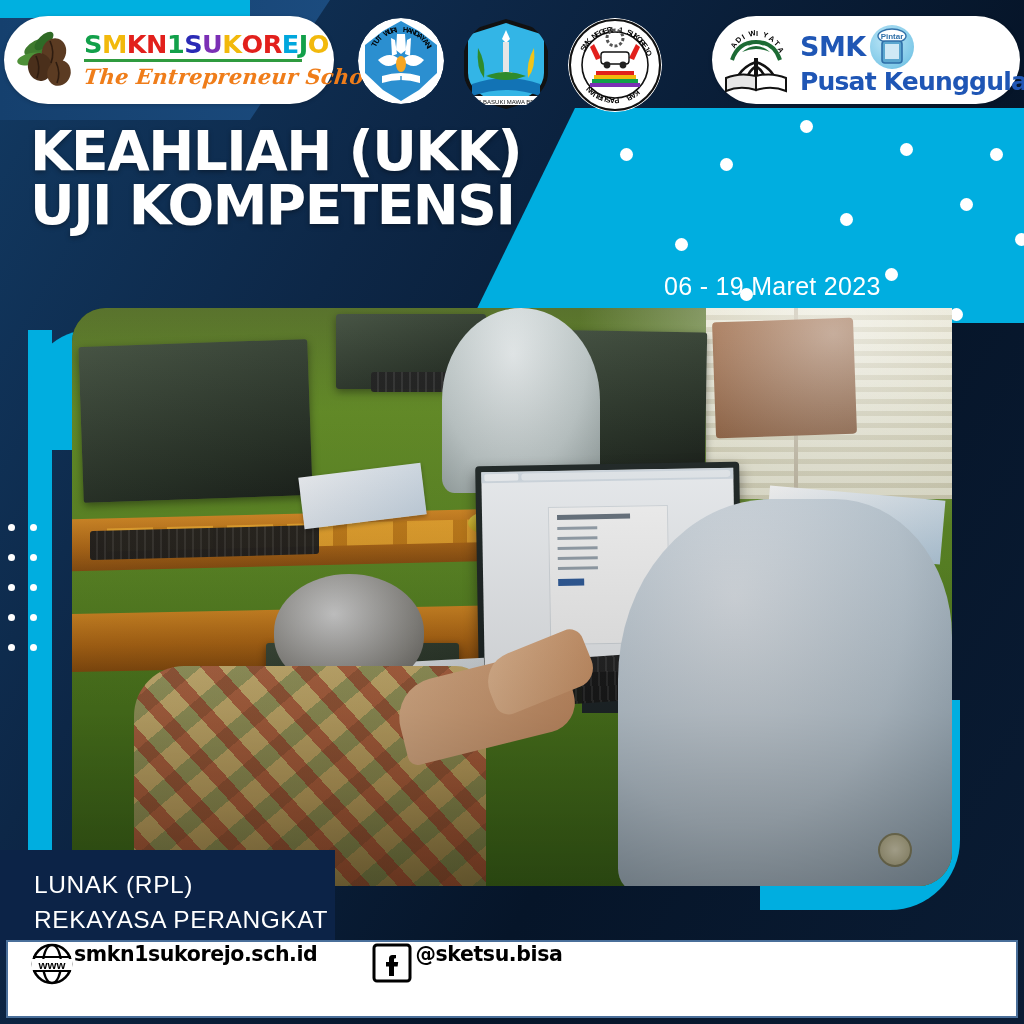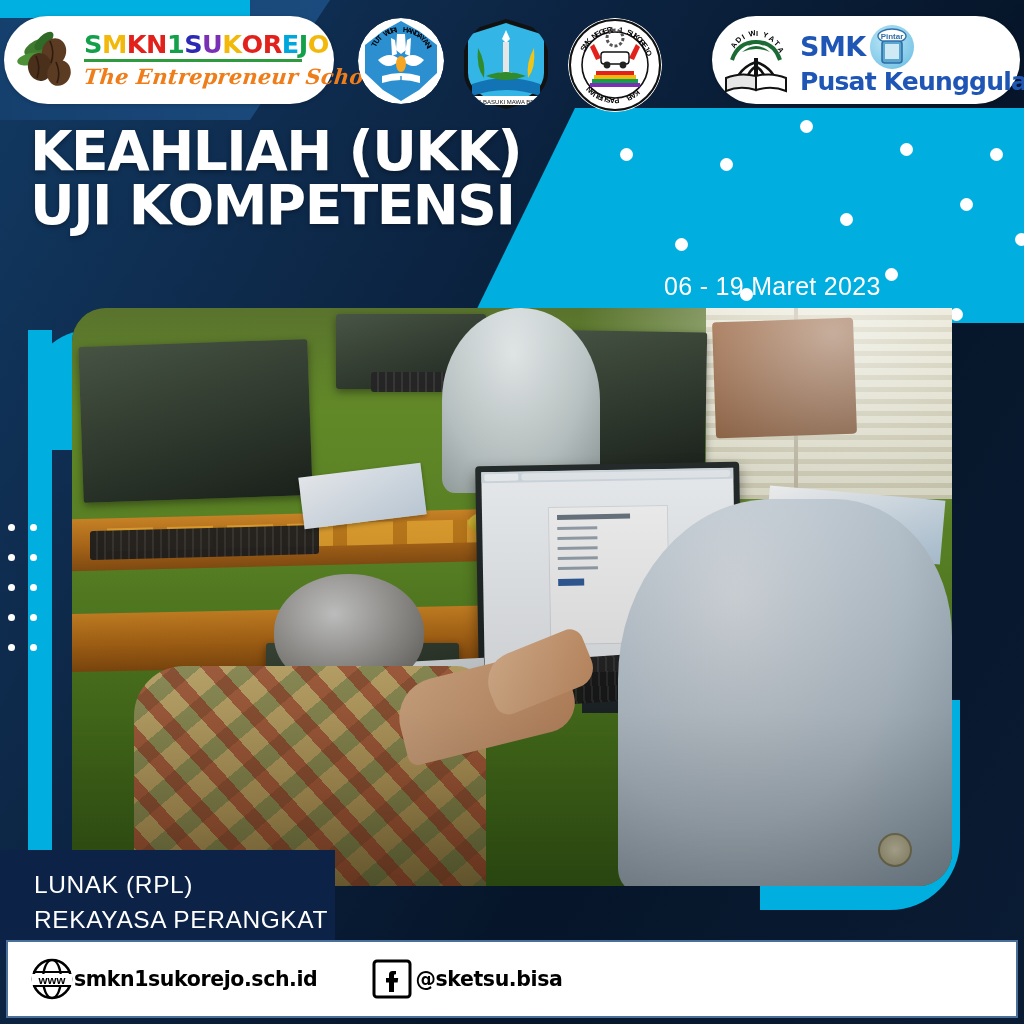--- a/index.html
+++ b/index.html
@@ -408,21 +408,21 @@
 
   
   .footer {
     position: absolute; left: 6px; bottom: 6px;
     width: 1012px; height: 78px;
     background: #ffffff;
     border: 2px solid #4a6f9a;
     display: flex; align-items: center;
     z-index: 8;
   }
-  .f-item { display: flex; align-items: center; height: 100%; }
+  .f-item { display: flex; align-items: flex-start; height: 100%; }
   .f-item span.txt {
     font-family: "DejaVu Sans", sans-serif;
     font-weight: 700;
     font-size: 20.5px;
     color: #000000;
     letter-spacing: -0.4px;
     white-space: nowrap;
   }
   .f-web   { margin-left: 22px; }
   .f-yt    { margin-left: 58px; }

